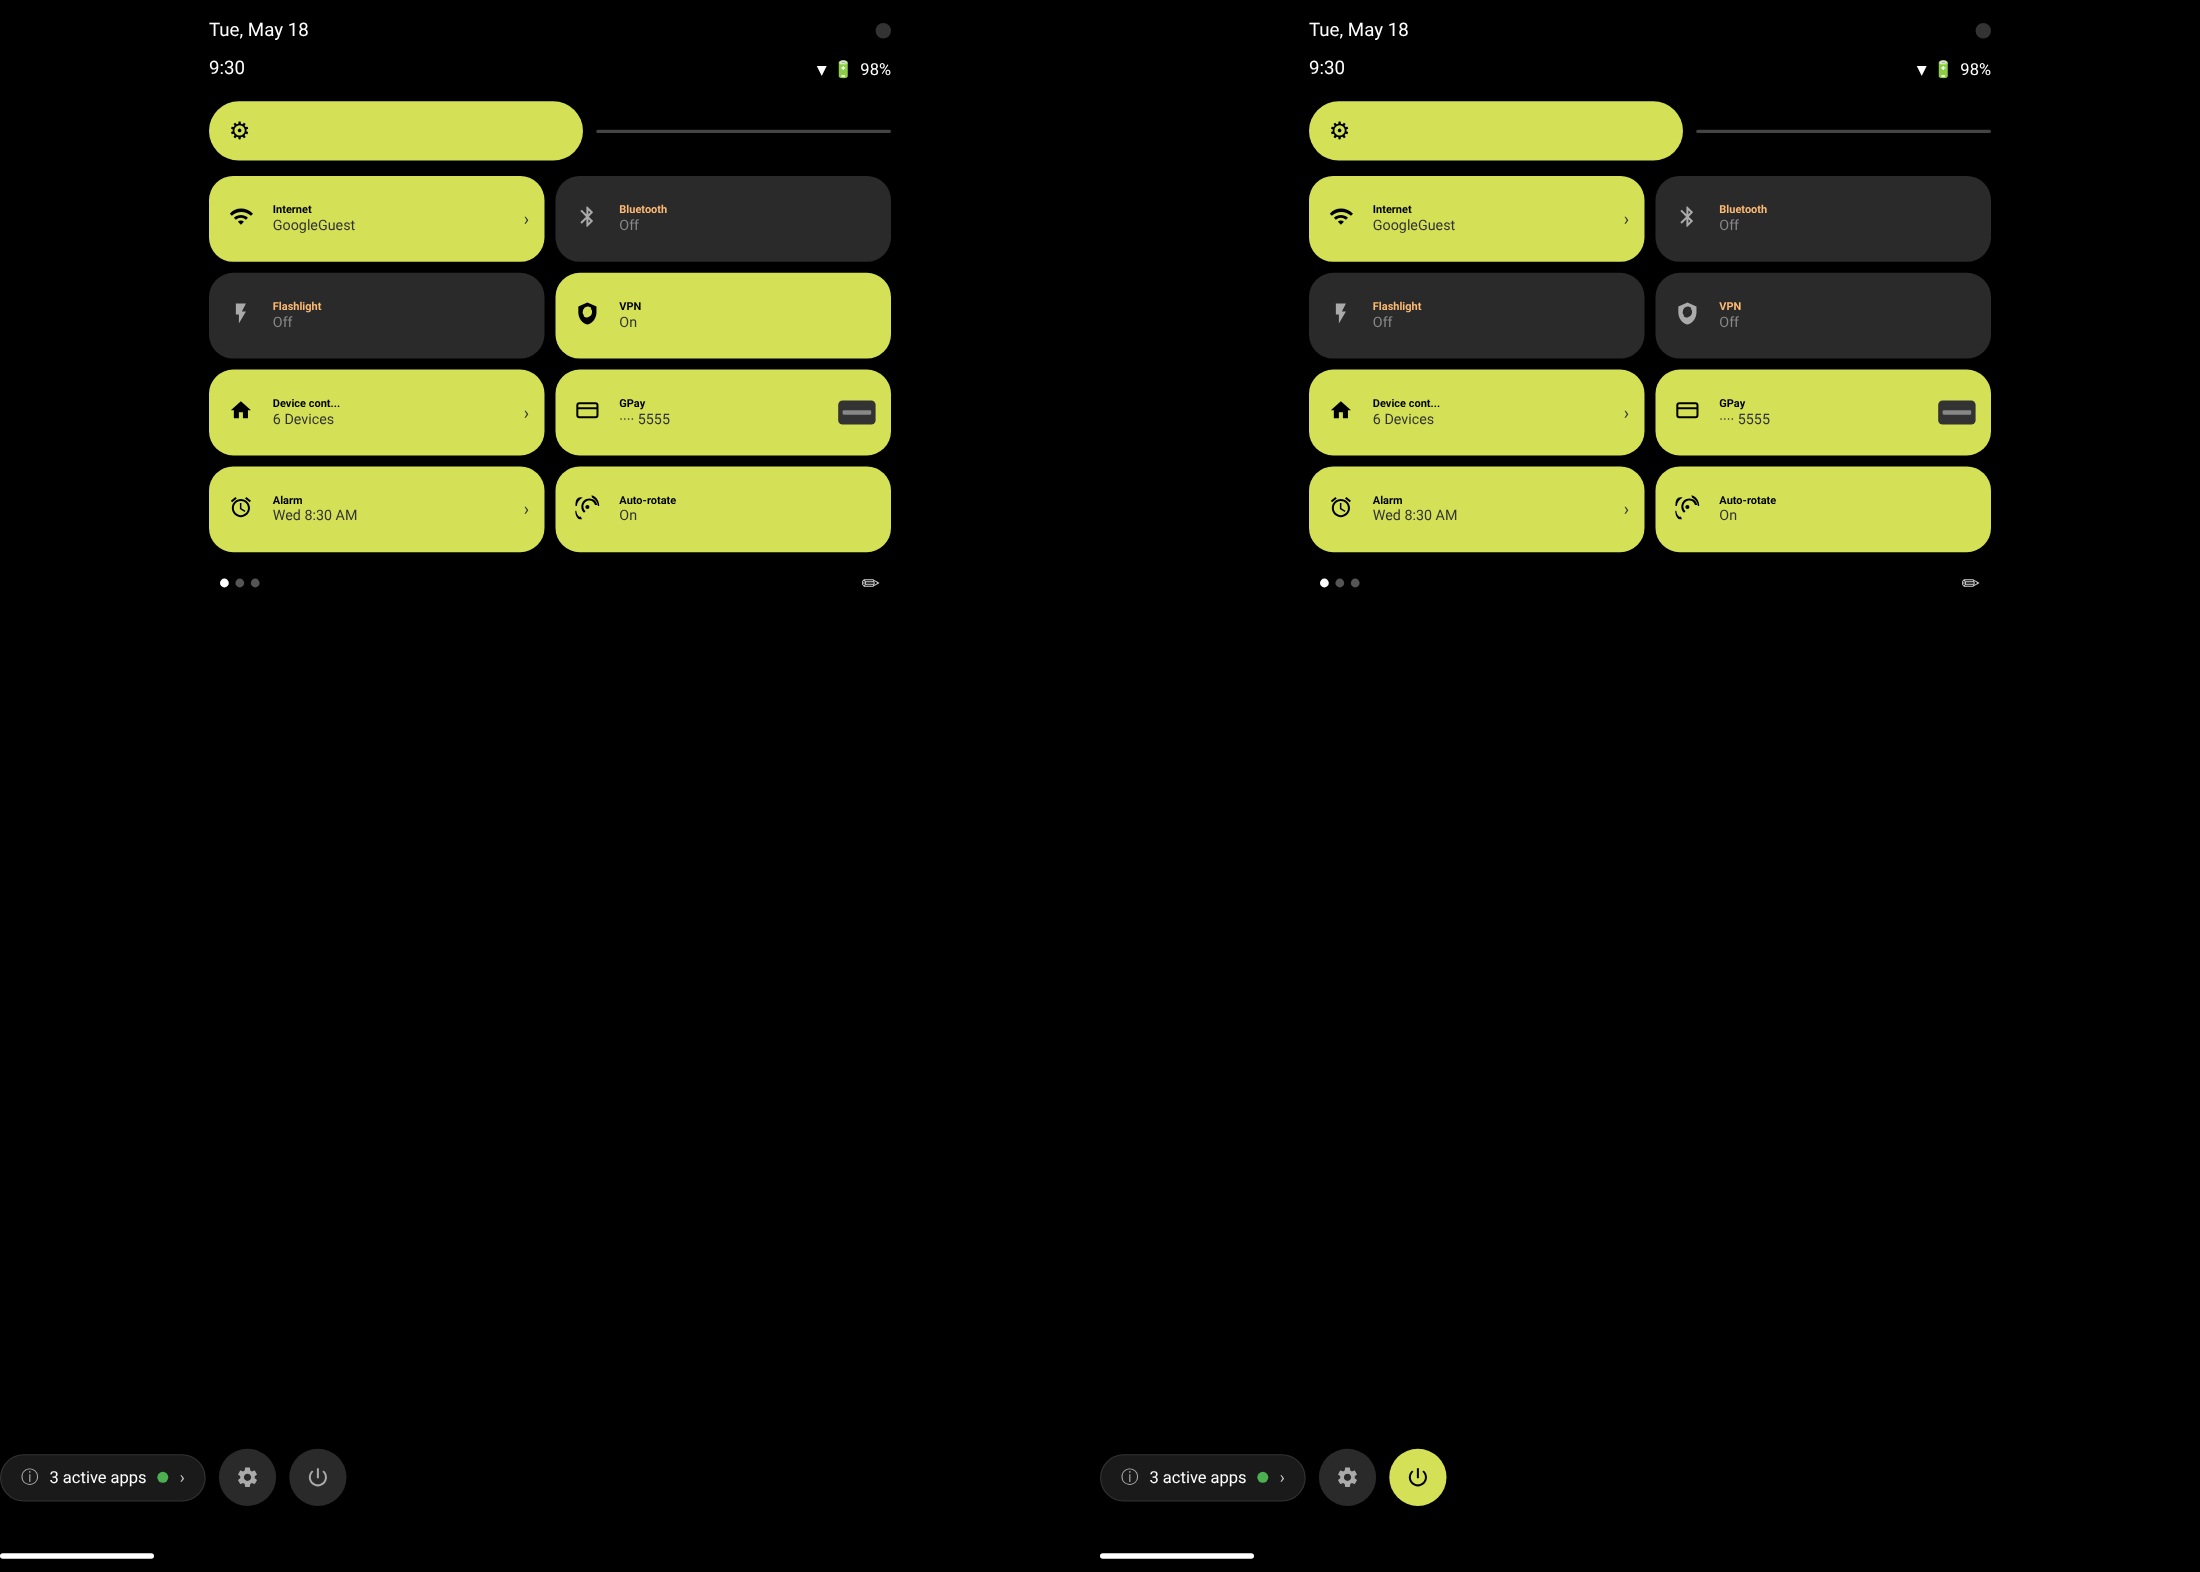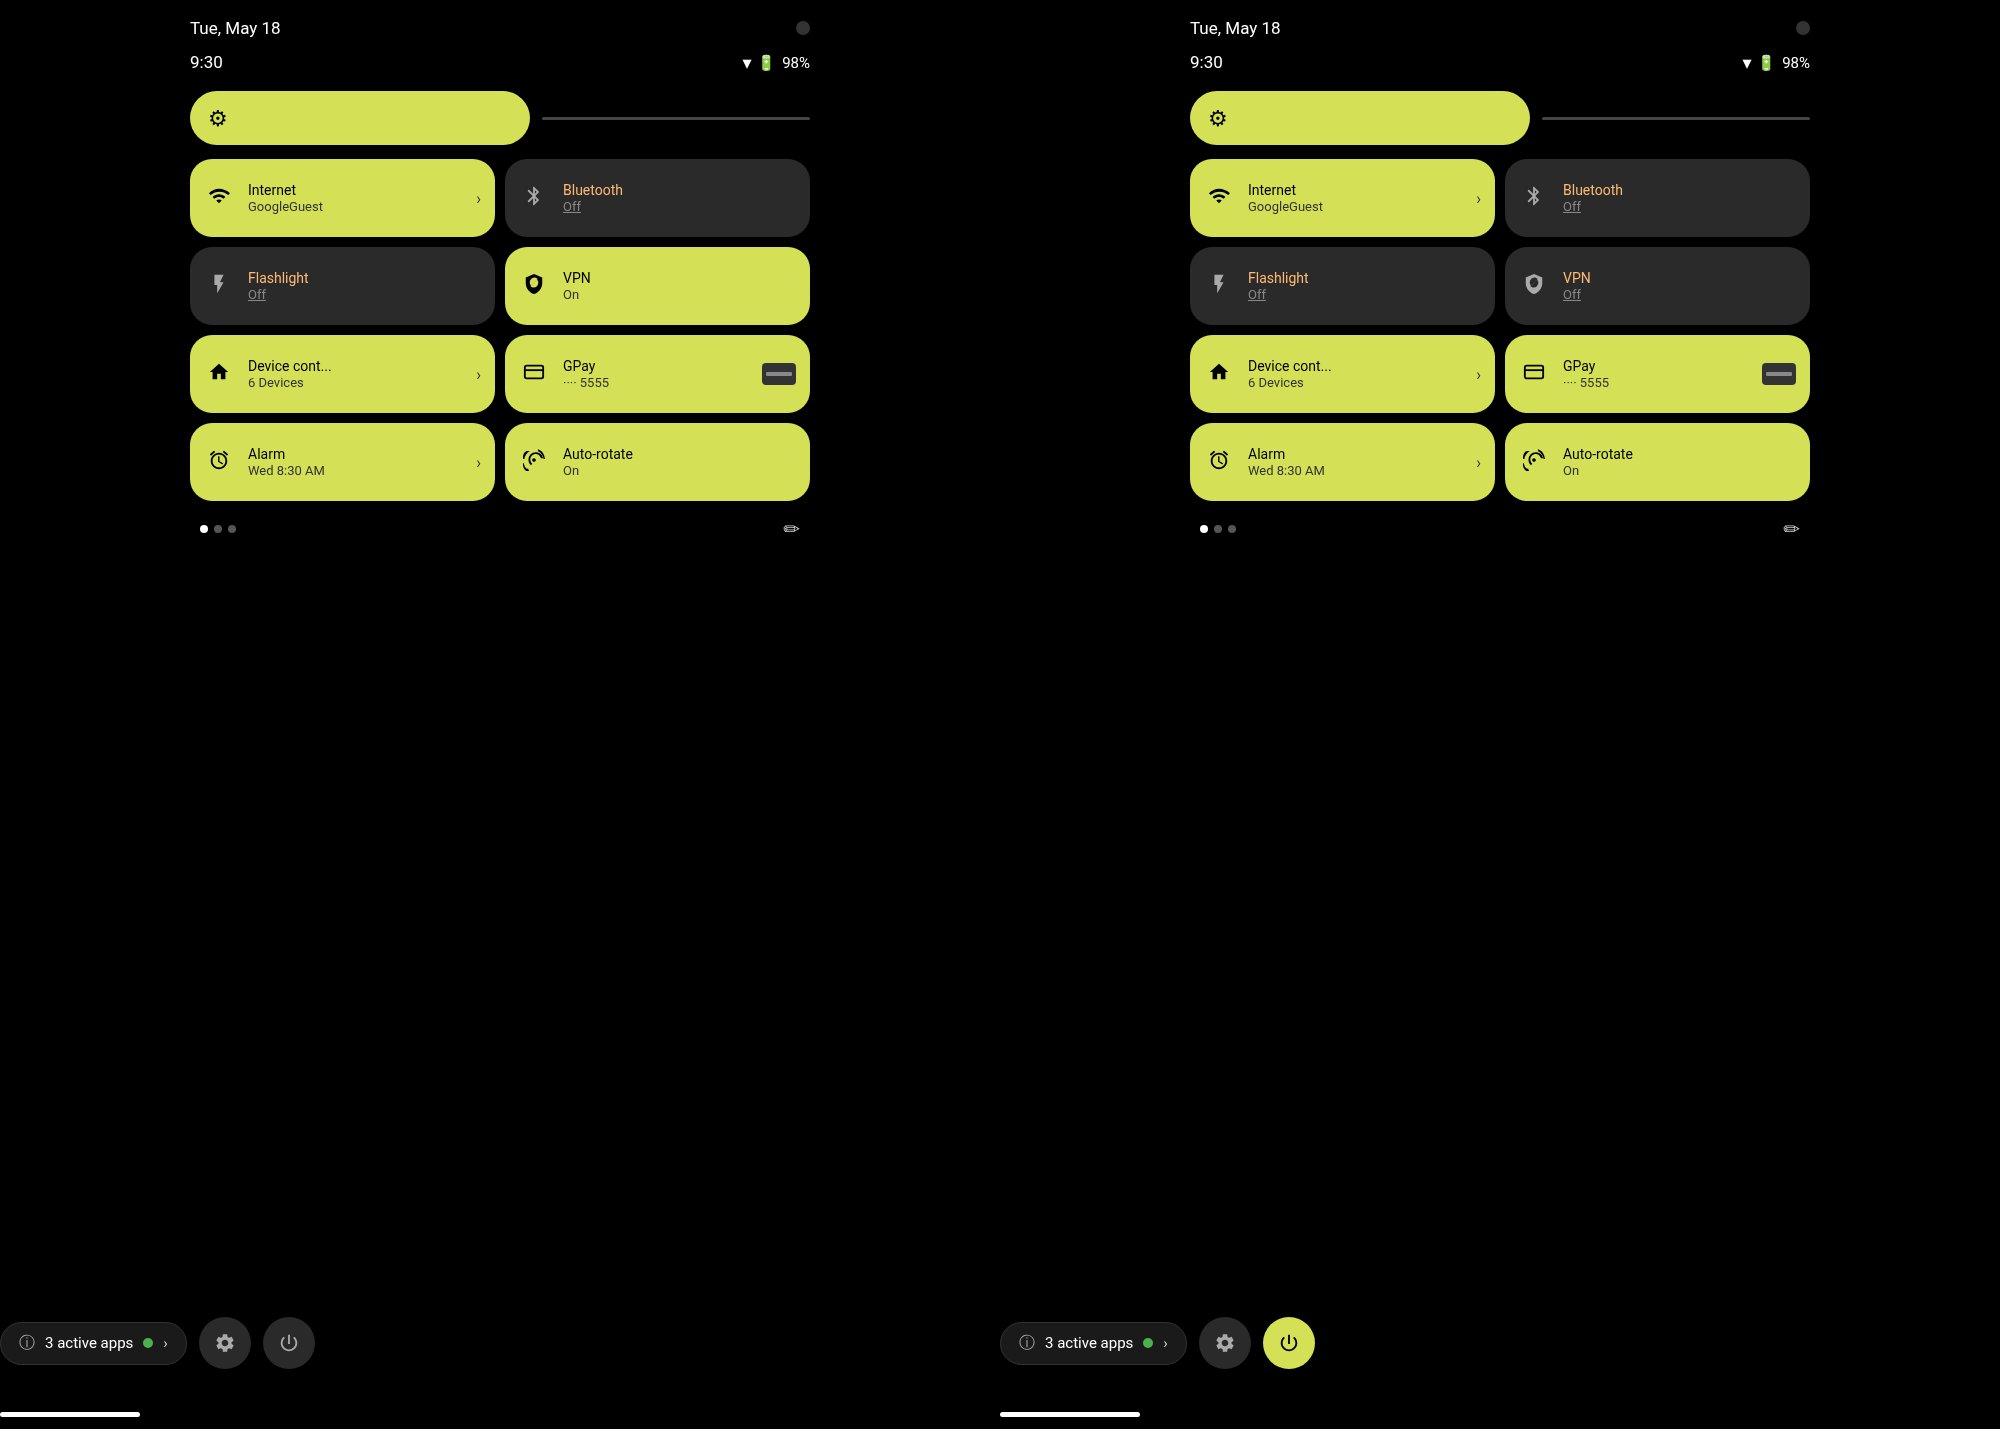--- a/index.html
+++ b/index.html
@@ -92,36 +92,35 @@
       background: #d4e157;
     }
     .tile-inactive {
       background: #2a2a2a;
     }
     .tile-text {
       display: flex;
       flex-direction: column;
     }
     .tile-label {
-      font-size: 14px;
-      font-weight: 400;
+      font-size: 10px;
+      font-weight: 700;
       color: #000;
       line-height: 1.2;
     }
     .tile-inactive .tile-label {
       color: #fdba74;
     }
     .tile-sublabel {
       font-size: 13px;
       font-weight: 400;
       color: #333;
     }
     .tile-inactive .tile-sublabel {
       color: #888;
-      text-decoration: underline;
     }
     .tile-arrow {
       position: absolute;
       right: 14px;
       top: 50%;
       transform: translateY(-50%);
       font-size: 16px;
       color: #555;
     }
     .tile-active .tile-arrow {

